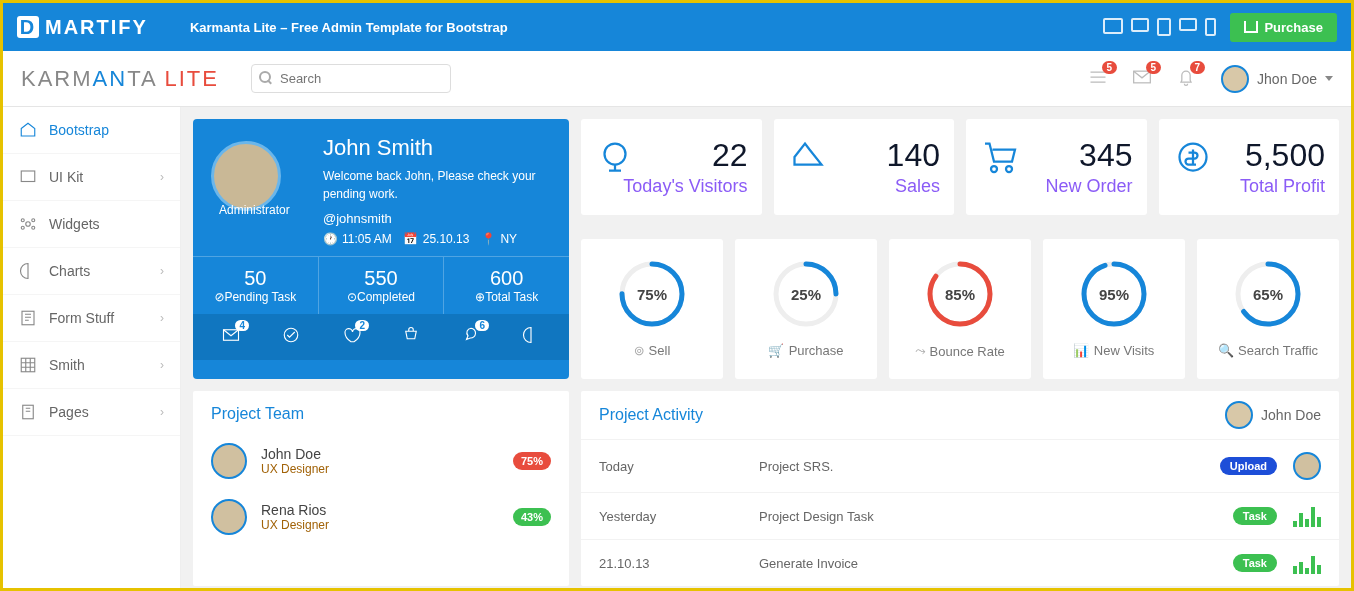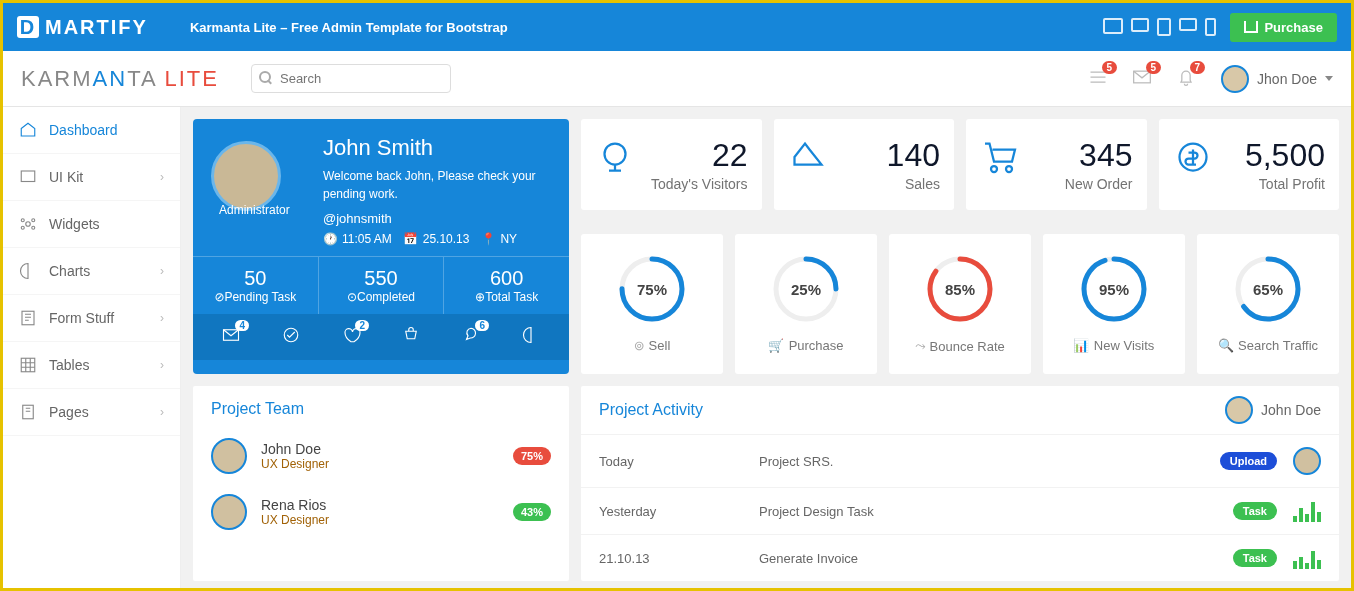--- a/index.html
+++ b/index.html
@@ -51,21 +51,21 @@
 .p-stat .n{font-size:20px;font-weight:300}
 .p-stat .l{font-size:12px;display:flex;align-items:center;justify-content:center;gap:4px}
 .p-icons{display:flex;background:#1076c0;padding:12px 8px;justify-content:space-around}
 .p-ic{position:relative;color:#fff}
 .p-ic svg{width:20px;height:18px;stroke:#fff;fill:none;stroke-width:1.5}
 .mini-b{position:absolute;top:-6px;right:-8px;background:#fff;color:#1686d9;font-size:10px;border-radius:8px;padding:0 4px;font-weight:700}
 .kpi-row{display:flex;gap:12px;flex:1}
 .kpi{background:#fff;flex:1;padding:18px 14px;text-align:right;border-radius:3px;position:relative}
 .kpi .ic{position:absolute;left:16px;top:20px;width:36px;height:36px}
 .kpi .n{font-size:32px;color:#0f172a;font-weight:300}
-.kpi .l{font-size:14px;color:#737373;margin-top:2px}
+.kpi .l{font-size:18px;color:#8b5cf6;margin-top:2px}
 .rings{display:flex;gap:12px;margin-top:12px}
 .ring-card{background:#fff;flex:1;text-align:center;padding:20px 8px;border-radius:3px}
 .ring{width:70px;height:70px;margin:0 auto 14px;position:relative}
 .ring svg{transform:rotate(-90deg)}
 .ring .pct{position:absolute;top:0;left:0;width:100%;height:100%;display:flex;align-items:center;justify-content:center;font-size:15px;font-weight:600;color:#444}
 .ring-l{font-size:13px;color:#777;display:flex;align-items:center;justify-content:center;gap:4px}
 .section-h{color:#1686d9;font-size:16px;font-weight:400;padding:14px 18px 10px}
 .panel{background:#fff;border-radius:2px}
 .team-panel{width:376px;margin-top:12px}
 .team-row{display:flex;align-items:center;padding:10px 18px;gap:14px}
@@ -136,21 +136,21 @@
     <span class="caret"></span>
   </div>
 </div>
 
 <div class="layout">
   <div class="sidebar" id="sidebar">
       <div class="nav-item active">
 <svg class="ic" viewBox="0 0 24 24" style="stroke:#1686d9;fill:none;stroke-width:1.5">
           <path d="M3 10l9-7 9 7v10H3z"></path>
         </svg>
-<span>Dashboard</span>
+<span>Bootstrap</span>
       </div>
       <div class="nav-item ">
 <svg class="ic" viewBox="0 0 24 24" style="stroke:#888;fill:none;stroke-width:1.5">
           <rect x="3" y="4" width="18" height="14"></rect>
         </svg>
 <span>UI Kit</span>
         <span class="chev">›</span>
       </div>
       <div class="nav-item ">
 <svg class="ic" viewBox="0 0 24 24" style="stroke:#888;fill:none;stroke-width:1.5">
@@ -175,21 +175,21 @@
           <path d="M8 7h8M8 11h8M8 15h5"></path>
         </svg>
 <span>Form Stuff</span>
         <span class="chev">›</span>
       </div>
       <div class="nav-item ">
 <svg class="ic" viewBox="0 0 24 24" style="stroke:#888;fill:none;stroke-width:1.5">
           <rect x="3" y="3" width="18" height="18"></rect>
           <path d="M3 9h18M3 15h18M9 3v18M15 3v18"></path>
         </svg>
-<span>Tables</span>
+<span>Smith</span>
         <span class="chev">›</span>
       </div>
       <div class="nav-item ">
 <svg class="ic" viewBox="0 0 24 24" style="stroke:#888;fill:none;stroke-width:1.5">
           <rect x="5" y="3" width="14" height="18"></rect>
           <path d="M9 7h6M9 11h6"></path>
         </svg>
 <span>Pages</span>
         <span class="chev">›</span>
       </div>

